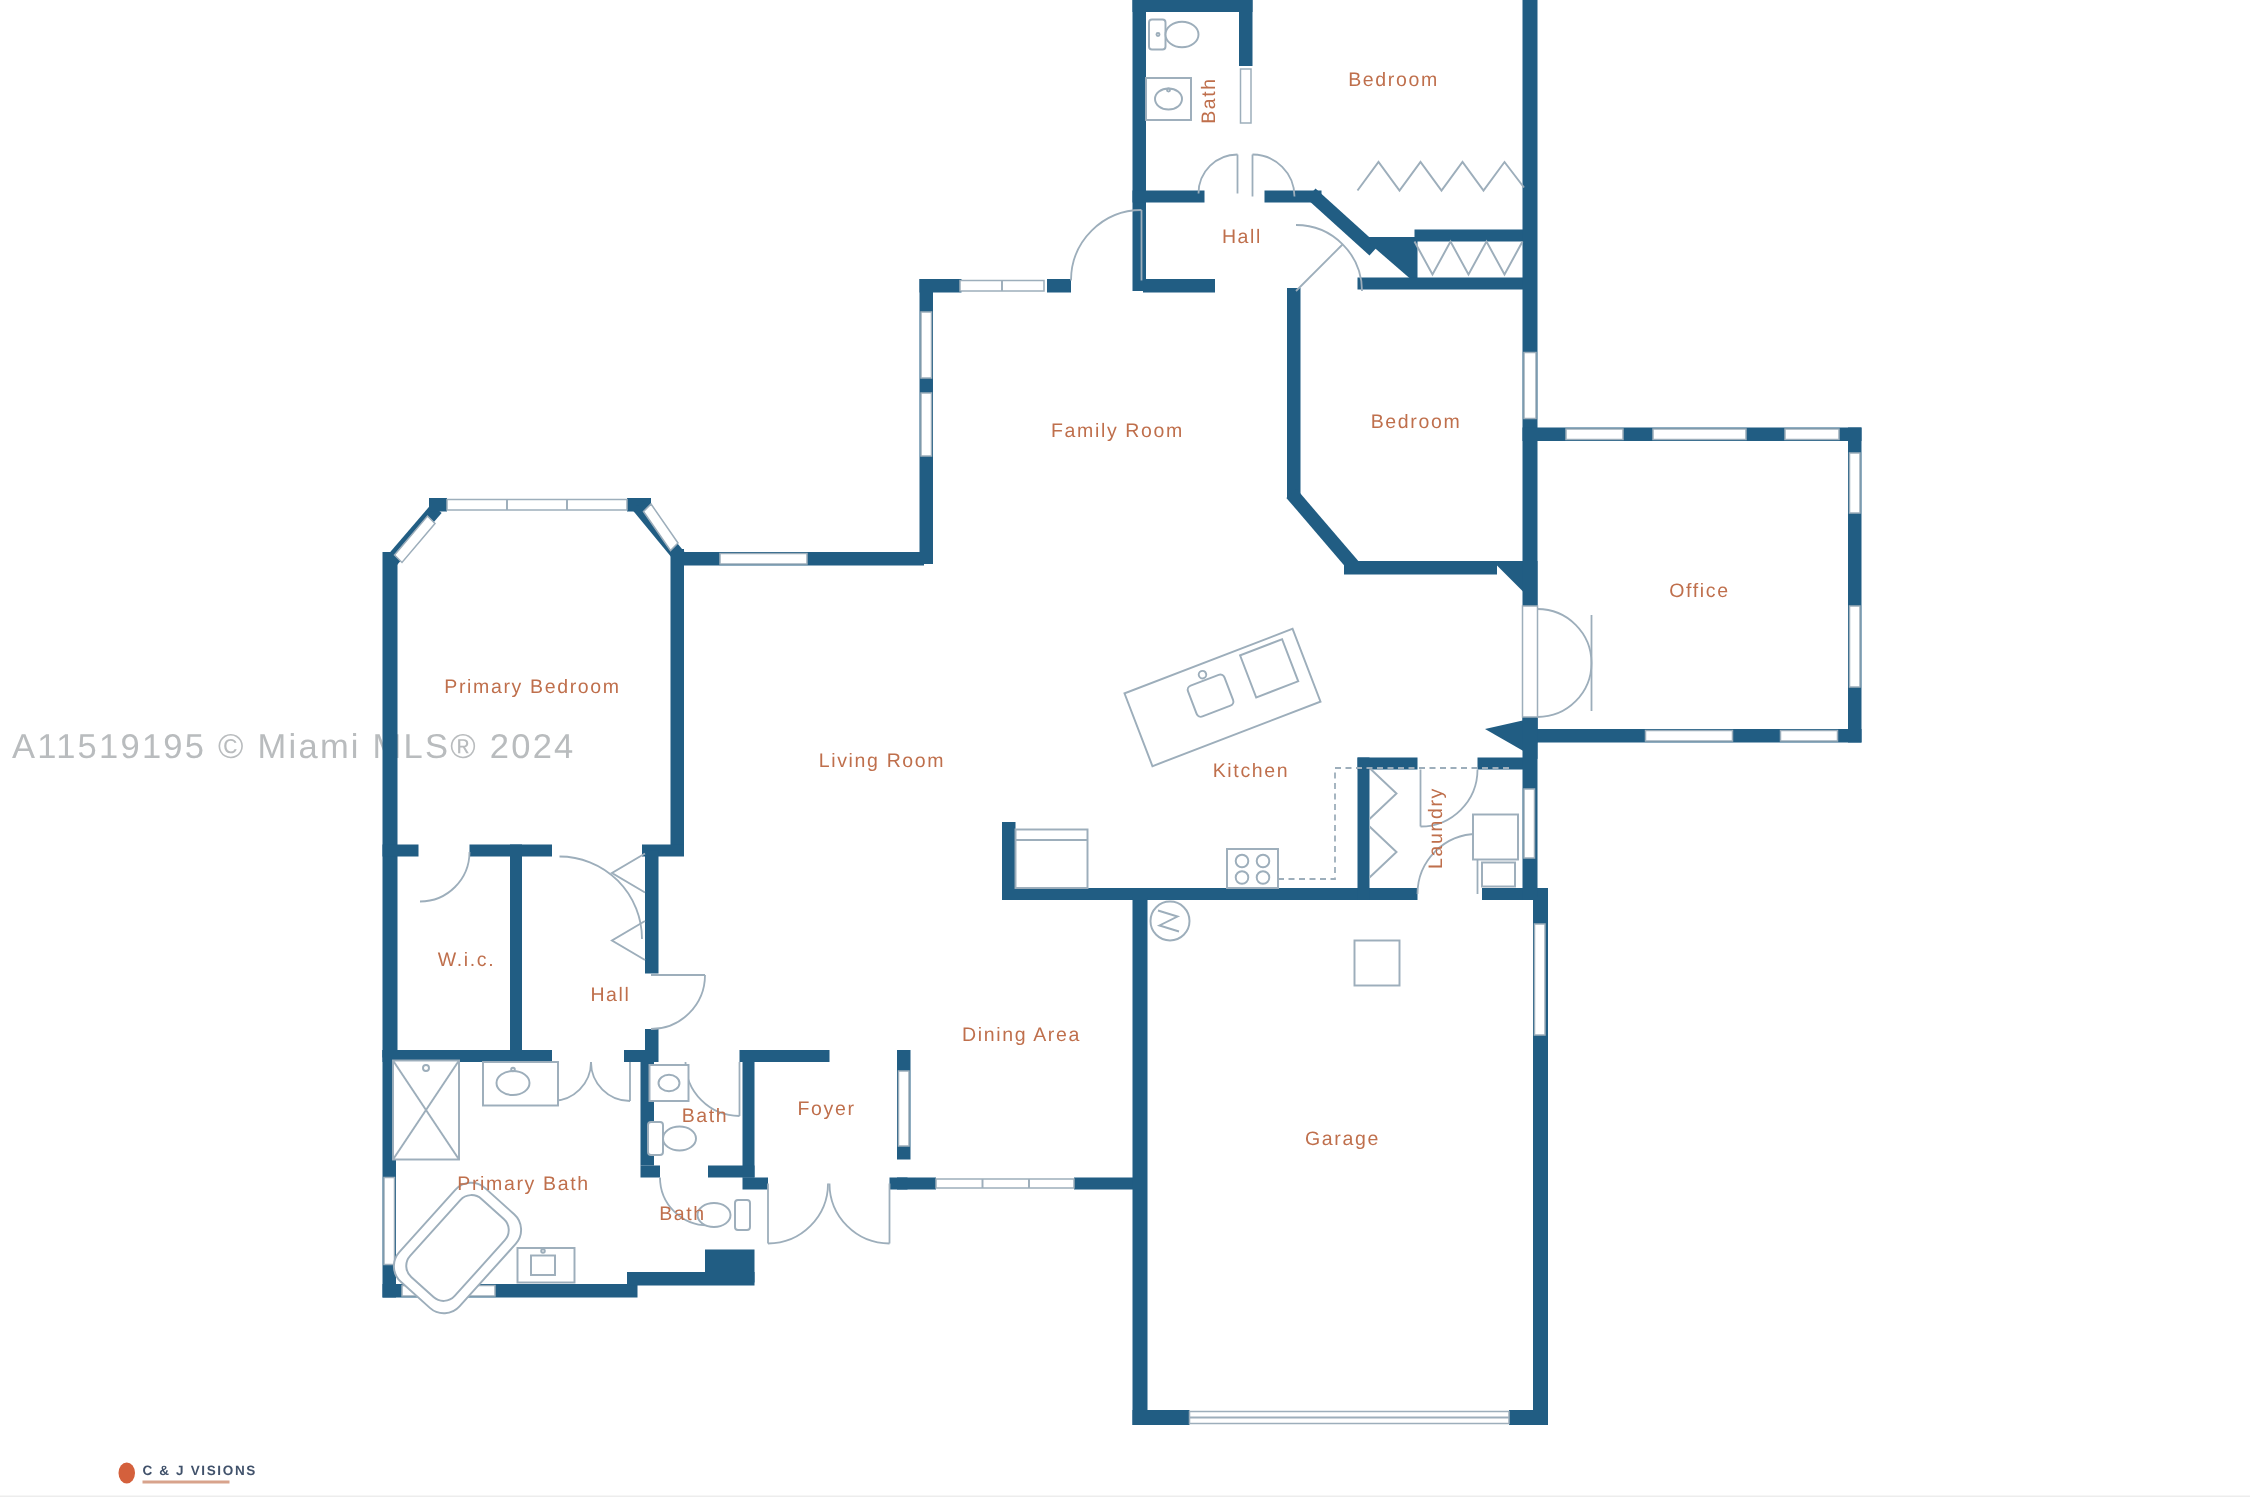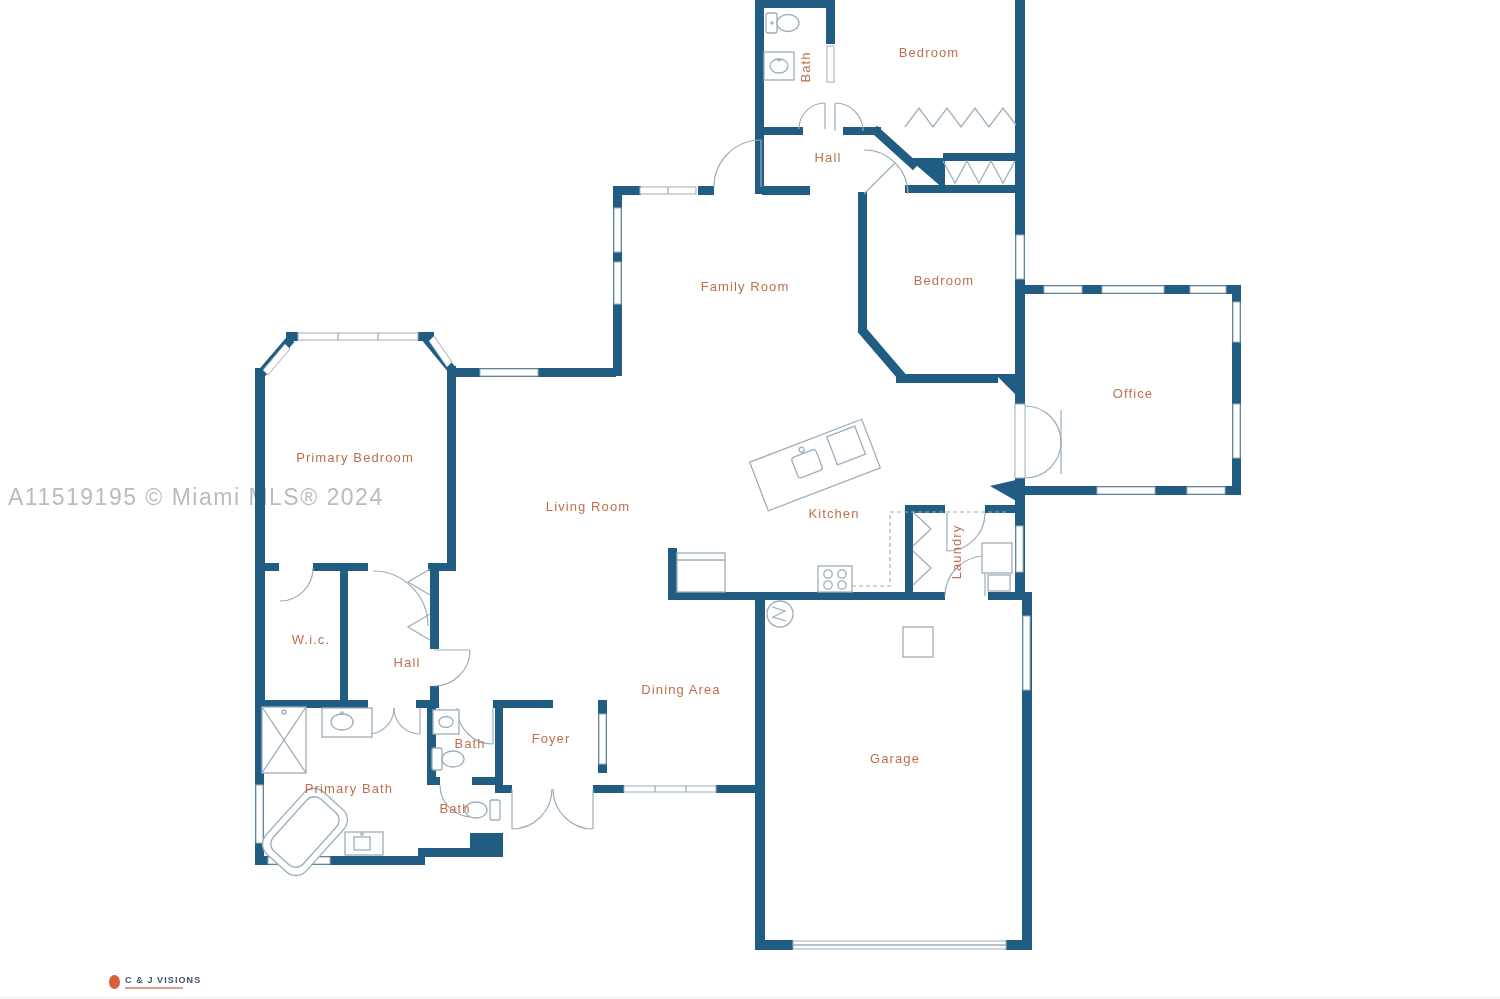--- a/index.html
+++ b/index.html
@@ -1,21 +1,21 @@
 <!DOCTYPE html>
 <html><head>
 <meta charset="utf-8">
 <style>
   html,body{margin:0;padding:0;background:#fff;}
   .stage{position:relative;width:1500px;height:999px;background:#ffffff;overflow:hidden;
          font-family:"Liberation Sans",sans-serif;}
   .watermark{position:absolute;left:8px;top:484px;font-size:23px;color:#b9bcbe;
              letter-spacing:1.5px;white-space:nowrap;z-index:1;}
   svg.plan{position:absolute;left:0;top:0;z-index:2;}
-  .logo{position:absolute;left:69px;top:974px;z-index:3;display:flex;align-items:flex-end;gap:5px;padding-left:40px;}
+  .logo{position:absolute;left:39px;top:974px;z-index:3;display:flex;align-items:flex-end;gap:5px;padding-left:40px;}
   .logo-dot{width:11px;height:14px;border-radius:50%;background:#d4603c;margin-top:1px;}
   .logo-text{display:flex;flex-direction:column;}
   .logo-name{font-size:9px;font-weight:bold;color:#41526b;letter-spacing:1.1px;line-height:10px;}
   .logo-tagline{width:58px;height:2px;background:#d8a38c;margin-top:2px;}
   .bottom-edge{position:absolute;left:0;top:997px;width:1500px;height:1px;background:#ededed;z-index:4;}
   text.rm{fill:#bf6f4c;font-size:13px;letter-spacing:1.1px;text-anchor:middle;}
   .wall{fill:#215d83;}
   .wline{stroke:#215d83;fill:none;}
   .fx{stroke:#9daebb;stroke-width:1.3;fill:none;}
   .fxw{stroke:#9daebb;stroke-width:1.3;fill:#ffffff;}

